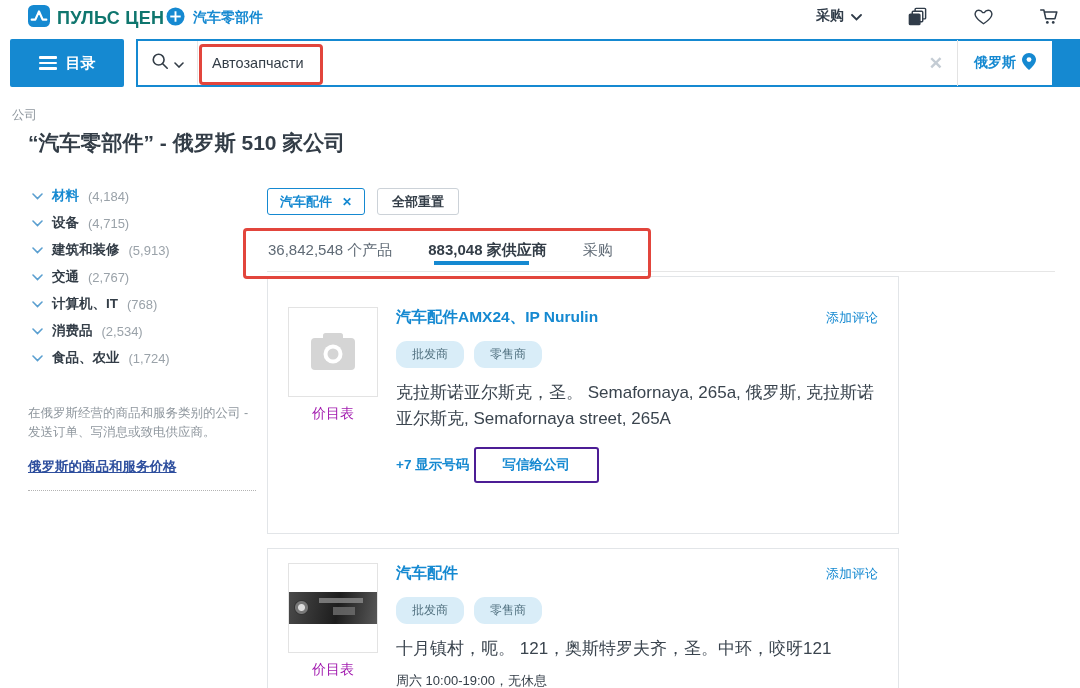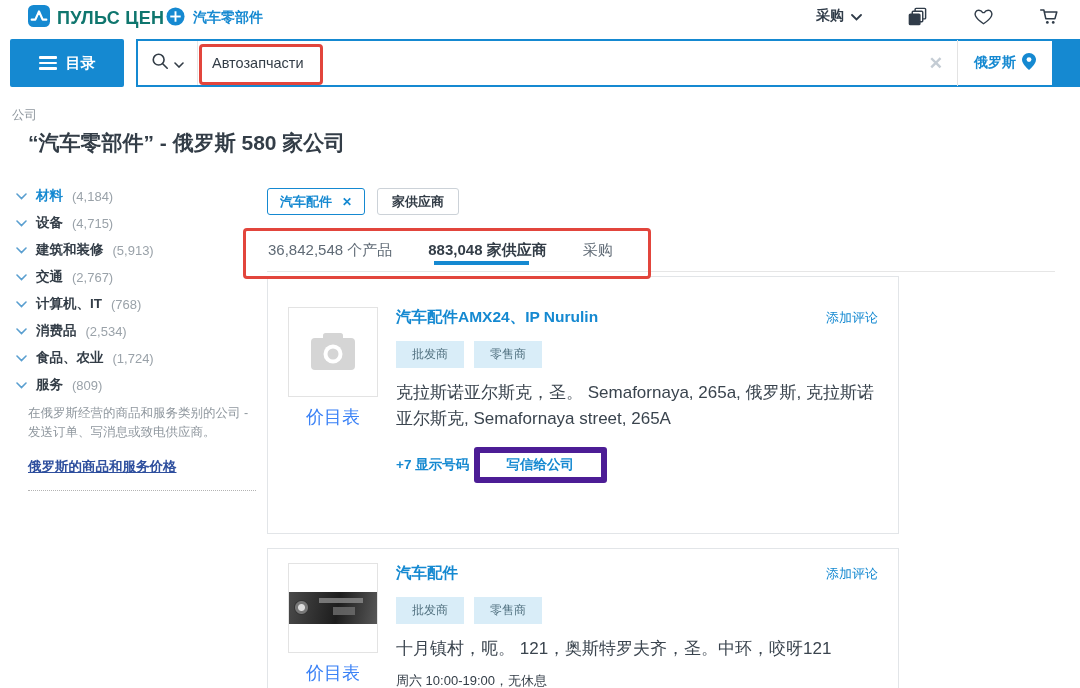--- a/index.html
+++ b/index.html
@@ -31,21 +31,21 @@
   .vdiv { width:1px; height:46px; background:#e3e3e3; }
   .region { display:flex; align-items:center; gap:6px; padding:0 16px; cursor:pointer; }
   .region span { font-size:14px; font-weight:700; color:#1589d1; }
   .go-btn { width:26px; height:100%; background:#1589d1; border:none; cursor:pointer; }
 
   
   .breadcrumb { position:absolute; left:12px; top:107px; font-size:12.5px; color:#8f979e; }
   .page-title { position:absolute; left:28px; top:129px; font-size:21px; font-weight:700; color:#333d47; }
 
   
-  .sidebar { position:absolute; left:16px; top:189px; width:230px;text-align:right; }
+  .sidebar { position:absolute; left:32px; top:189px; width:230px;text-align:right; }
   .cat-item { display:flex; align-items:center; gap:9px; margin-bottom:13px; height:14px; cursor:pointer; }
   .cat-item .lbl { font-size:13.5px; font-weight:700; color:#333d47; }
   .cat-item.active .lbl { color:#1589d1; }
   .cat-item .cnt { font-size:13px; color:#9aa2a9; }
   .side-note { position:absolute; left:28px; top:404px; width:225px; font-size:12.5px; color:#8f979e; line-height:1.55; }
   .side-link { position:absolute; left:28px; top:458px; font-size:13.5px; font-weight:700; color:#2e4f9e;
     text-decoration:underline; cursor:pointer; }
   .side-dotted { position:absolute; left:28px; top:490px; width:228px; border-top:1px dotted #b3b3b3; }
 
   
@@ -65,30 +65,30 @@
   .card { position:absolute; left:267px; width:632px; background:#fff; border:1px solid #e2e5e8; display:flex; }
   .card1 { top:276px; height:258px; padding:30px 20px 0 20px; }
   .card2 { top:548px; height:200px; padding:14px 20px 0 20px; }
   .img-col { width:90px; flex:0 0 90px; }
   .img-box { width:90px; height:90px; border:1px solid #e3e3e3; background:#fff; display:flex; align-items:center; justify-content:center; overflow:hidden; cursor:pointer; }
   .photo-strip { width:88px; height:32px; background:linear-gradient(100deg,#4a4a4a,#1d1d1d 55%,#585858); position:relative; }
   .photo-strip .wheel { position:absolute; left:5px; top:8px; width:15px; height:15px; border-radius:50%;
     background:radial-gradient(circle at 50% 50%, #ddd 0 3px, #777 4px 6px, #333 7px); }
   .photo-strip .ph-txt { position:absolute; right:14px; top:6px; width:44px; height:5px; background:#8b8b8b; opacity:.8; }
   .photo-strip .ph-txt2 { position:absolute; right:22px; top:15px; width:22px; height:8px; background:#6f6f6f; opacity:.8; }
-  .pricelist { margin-top:8px; text-align:center; font-size:18px; color:#3b82f6; cursor:pointer; }
+  .pricelist { margin-top:8px; text-align:center; font-size:14px; color:#a21caf; cursor:pointer; }
   .card-body { flex:1; margin-left:18px; position:relative; }
   .comp-name { font-size:15.5px; font-weight:700; color:#1589d1; cursor:pointer; display:inline-block;text-align:right; }
   .add-review { position:absolute; right:0; top:2px; font-size:13px; color:#1589d1; cursor:pointer; }
   .badges { display:flex; gap:10px; margin-top:13px; }
-  .badge { background:#d9edf8; color:#50707f; font-size:12px; padding:5px 16px; }
+  .badge { background:#d9edf8; color:#50707f; font-size:12px; padding:5px 16px;border-radius:11px; }
   .addr { margin-top:12px; font-size:17px; color:#3a444e; line-height:1.55; max-width:560px; }
   .phone { margin-top:10px; font-size:13.5px; font-weight:700; color:#1589d1; cursor:pointer; }
   .desc { margin-top:15px; font-size:13.5px; color:#333d47; line-height:1.62; max-width:585px; }
-  .write-btn { margin-top:14px; height:36px; padding:0 27px; background:#fff; border:6px solid #4c1d95;
+  .write-btn { margin-top:14px; height:36px; padding:0 27px; background:#fff; border:2px solid #4c1d95;
     border-radius:3px; color:#1589d1; font-size:13.5px; font-weight:700; cursor:pointer; }
   .hours { margin-top:8px; font-size:13px; color:#333d47; line-height:1.75; }
 
   
   .anno { position:absolute; border:3px solid #e2453c; border-radius:4px; z-index:20; pointer-events:none; }
   .anno-a { left:199px; top:44px; width:124px; height:41px; }
   .anno-b { left:243px; top:228px; width:408px; height:51px; }
 </style>
 </head>
 <body>
@@ -179,21 +179,21 @@
         <svg width="14" height="17" viewBox="0 0 14 17">
             <path d="M7 0C3.1 0 0 3 0 6.8 0 11.5 7 17 7 17s7-5.5 7-10.2C14 3 10.9 0 7 0z" fill="#1589d1"></path>
             <circle cx="7" cy="6.6" r="2.4" fill="#fff"></circle>
           </svg>
       </span>
     </div>
     <button class="go-btn"></button>
   </div>
 
   <div class="breadcrumb">公司</div>
-  <h1 class="page-title">“汽车零部件” - 俄罗斯 580 家公司</h1>
+  <h1 class="page-title">“汽车零部件” - 俄罗斯 510 家公司</h1>
 
   <div class="sidebar">
     <div class="cat-item active">
       <svg width="11" height="7" viewBox="0 0 11 7">
           <polyline points="1,1 5.5,5.5 10,1" fill="none" stroke="#5a9fd0" stroke-width="1.6" stroke-linecap="round"></polyline>
         </svg>
       <span class="lbl">材料</span>
       <span class="cnt">(4,184)</span>
     </div>
     <div class="cat-item">
@@ -230,39 +230,32 @@
         </svg>
       <span class="lbl">消费品</span>
       <span class="cnt">(2,534)</span>
     </div>
     <div class="cat-item">
       <svg width="11" height="7" viewBox="0 0 11 7">
           <polyline points="1,1 5.5,5.5 10,1" fill="none" stroke="#5a9fd0" stroke-width="1.6" stroke-linecap="round"></polyline>
         </svg>
       <span class="lbl">食品、农业</span>
       <span class="cnt">(1,724)</span>
-    </div>
-    <div class="cat-item">
-      <svg width="11" height="7" viewBox="0 0 11 7">
-          <polyline points="1,1 5.5,5.5 10,1" fill="none" stroke="#5a9fd0" stroke-width="1.6" stroke-linecap="round"></polyline>
-        </svg>
-      <span class="lbl">服务</span>
-      <span class="cnt">(809)</span>
     </div>
   </div>
   <div class="side-note">在俄罗斯经营的商品和服务类别的公司 - 发送订单、写消息或致电供应商。</div>
   <a class="side-link">俄罗斯的商品和服务价格</a>
   <div class="side-dotted"></div>
 
   <div class="chips">
     <div class="chip">
       <span>汽车配件</span>
       <span class="x">✕</span>
     </div>
-    <button class="reset-btn">家供应商</button>
+    <button class="reset-btn">全部重置</button>
   </div>
 
   <div class="tabs">
     <div class="tab">36,842,548 个产品</div>
     <div class="tab active">883,048 家供应商</div>
     <div class="tab">采购</div>
   </div>
   <div class="tab-line"></div>
 
   <div class="card card1">

